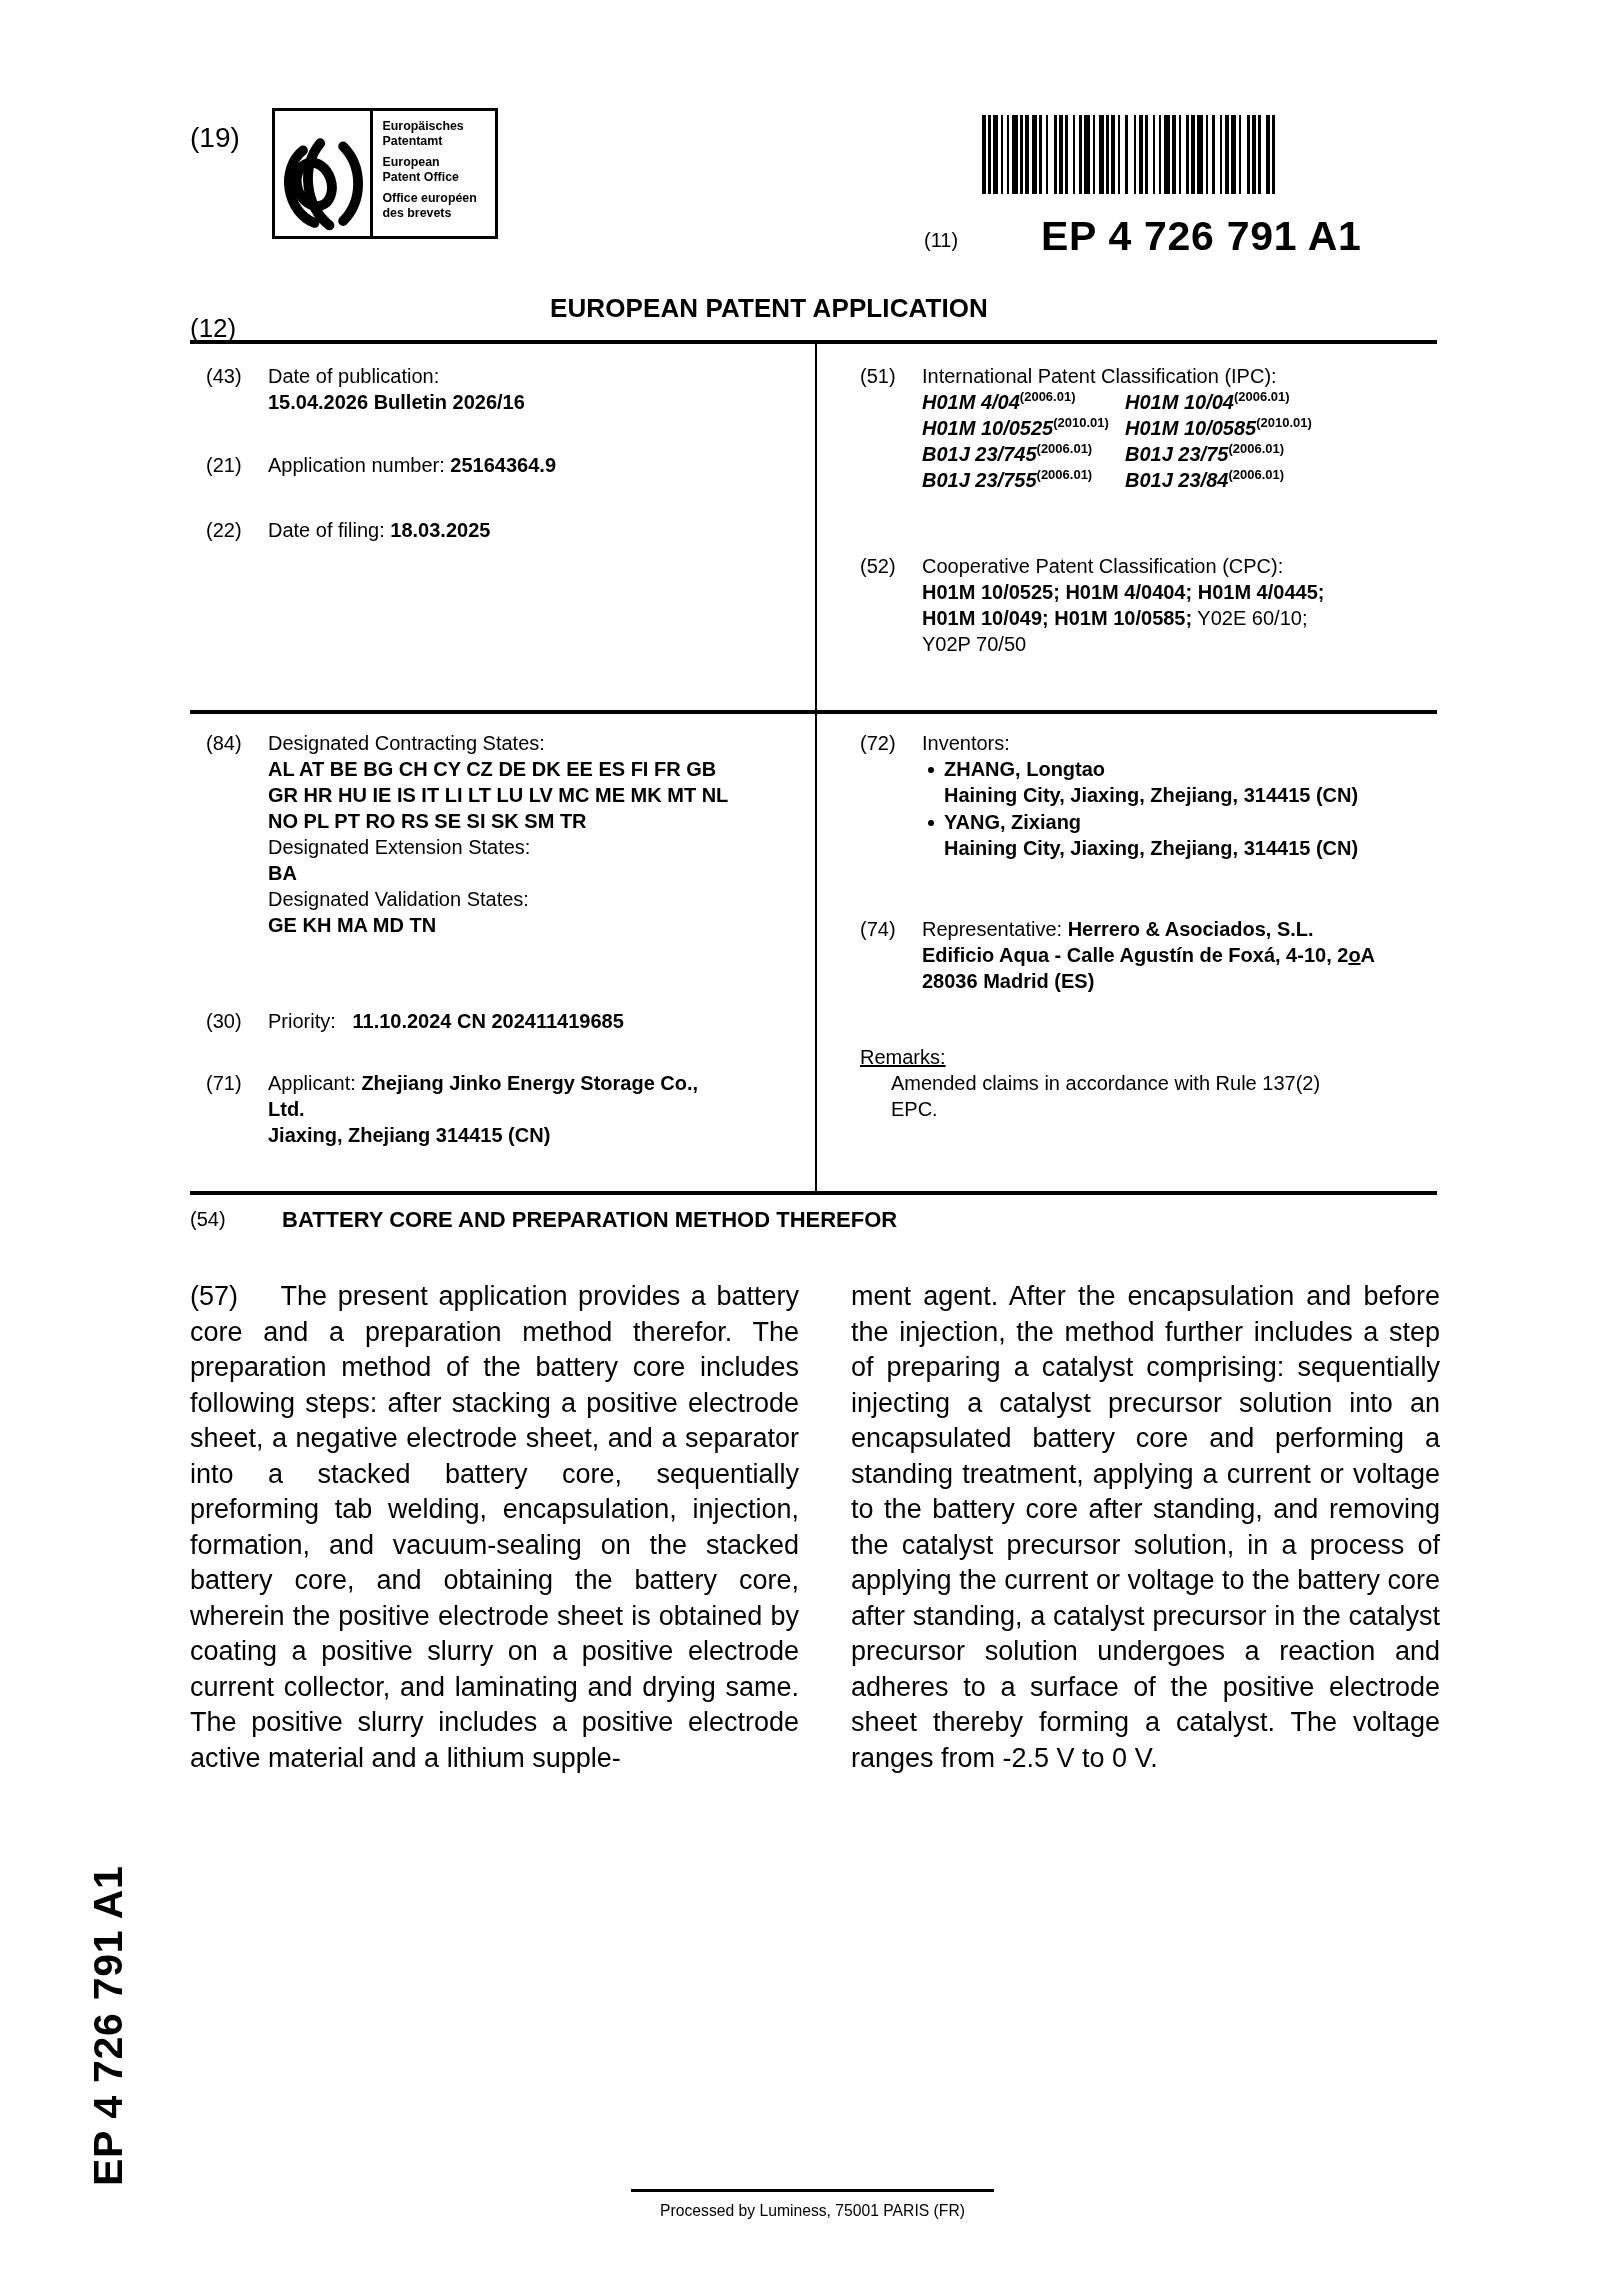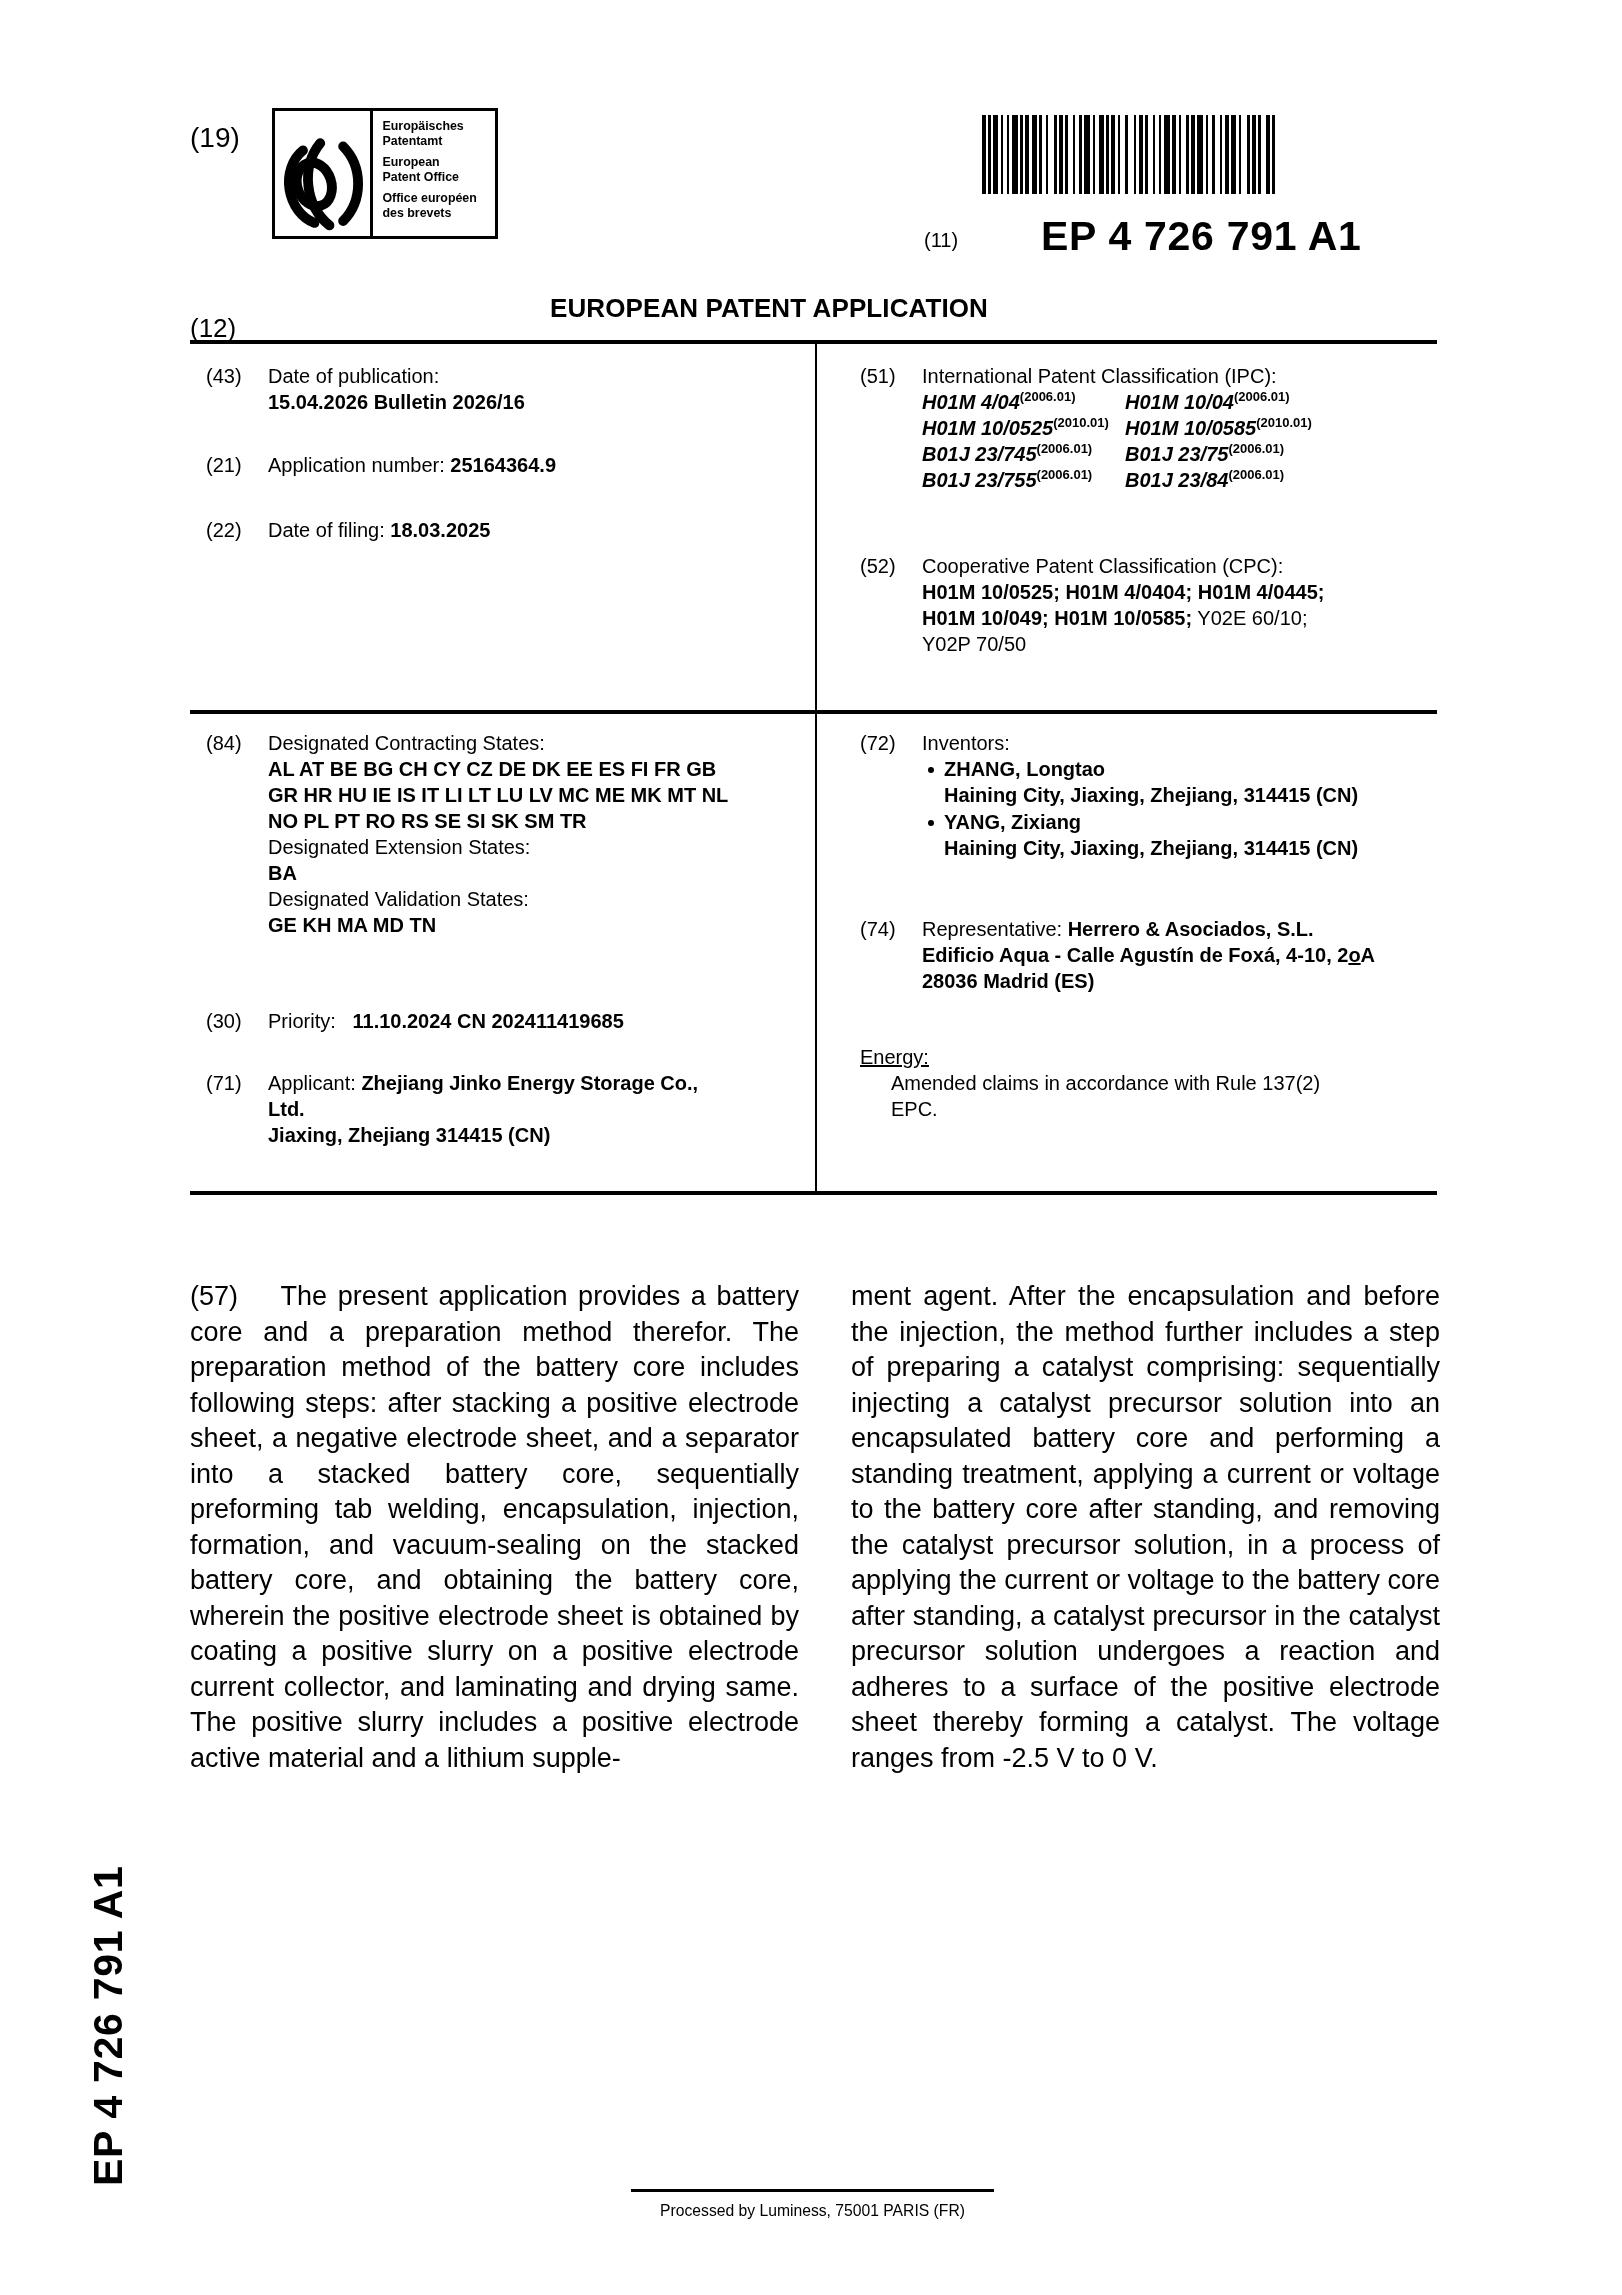--- a/index.html
+++ b/index.html
@@ -345,27 +345,31 @@
         <span class="b">Herrero &amp; Asociados, S.L.</span>
       </div>
       <div class="b">
         <span>Edificio Aqua - Calle Agustín de Foxá, 4-10, 2</span><span class="u">o</span><span>A</span>
       </div>
       <div class="b">28036 Madrid (ES)</div>
     </div>
   </div>
 
   <div class="fld" style="left:844px; top:1044px; width:602px;">
-    <div class="u">Energy:</div>
+    <div class="u">Remarks:</div>
     <div style="margin-left:31px;">
       <div>Amended claims in accordance with Rule 137(2)</div>
       <div>EPC.</div>
     </div>
   </div>
 
+  <div class="t54">
+    <span class="tag">(54)</span>
+    <span class="txt">BATTERY CORE AND PREPARATION METHOD THEREFOR</span>
+  </div>
 
   <div class="abs left">
     <p><span class="tag">(57)</span>&nbsp;&nbsp;&nbsp;&nbsp;<span>The present application provides a battery core and a preparation method therefor. The preparation method of the battery core includes following steps: after stacking a positive electrode sheet, a negative electrode sheet, and a separator into a stacked battery core, sequentially preforming tab welding, encapsulation, injection, formation, and vacuum-sealing on the stacked battery core, and obtaining the battery core, wherein the positive electrode sheet is obtained by coating a positive slurry on a positive electrode current collector, and laminating and drying same. The positive slurry includes a positive electrode active material and a lithium supple-</span></p>
   </div>
   <div class="abs right">
     <p><span>ment agent. After the encapsulation and before the injection, the method further includes a step of preparing a catalyst comprising: sequentially injecting a catalyst precursor solution into an encapsulated battery core and performing a standing treatment, applying a current or voltage to the battery core after standing, and removing the catalyst precursor solution, in a process of applying the current or voltage to the battery core after standing, a catalyst precursor in the catalyst precursor solution undergoes a reaction and adheres to a surface of the positive electrode sheet thereby forming a catalyst. The voltage ranges from -2.5 V to 0 V.</span></p>
   </div>
 
   <div class="foot-rule"></div>
   <div class="foot-txt">Processed by Luminess, 75001 PARIS (FR)</div>

